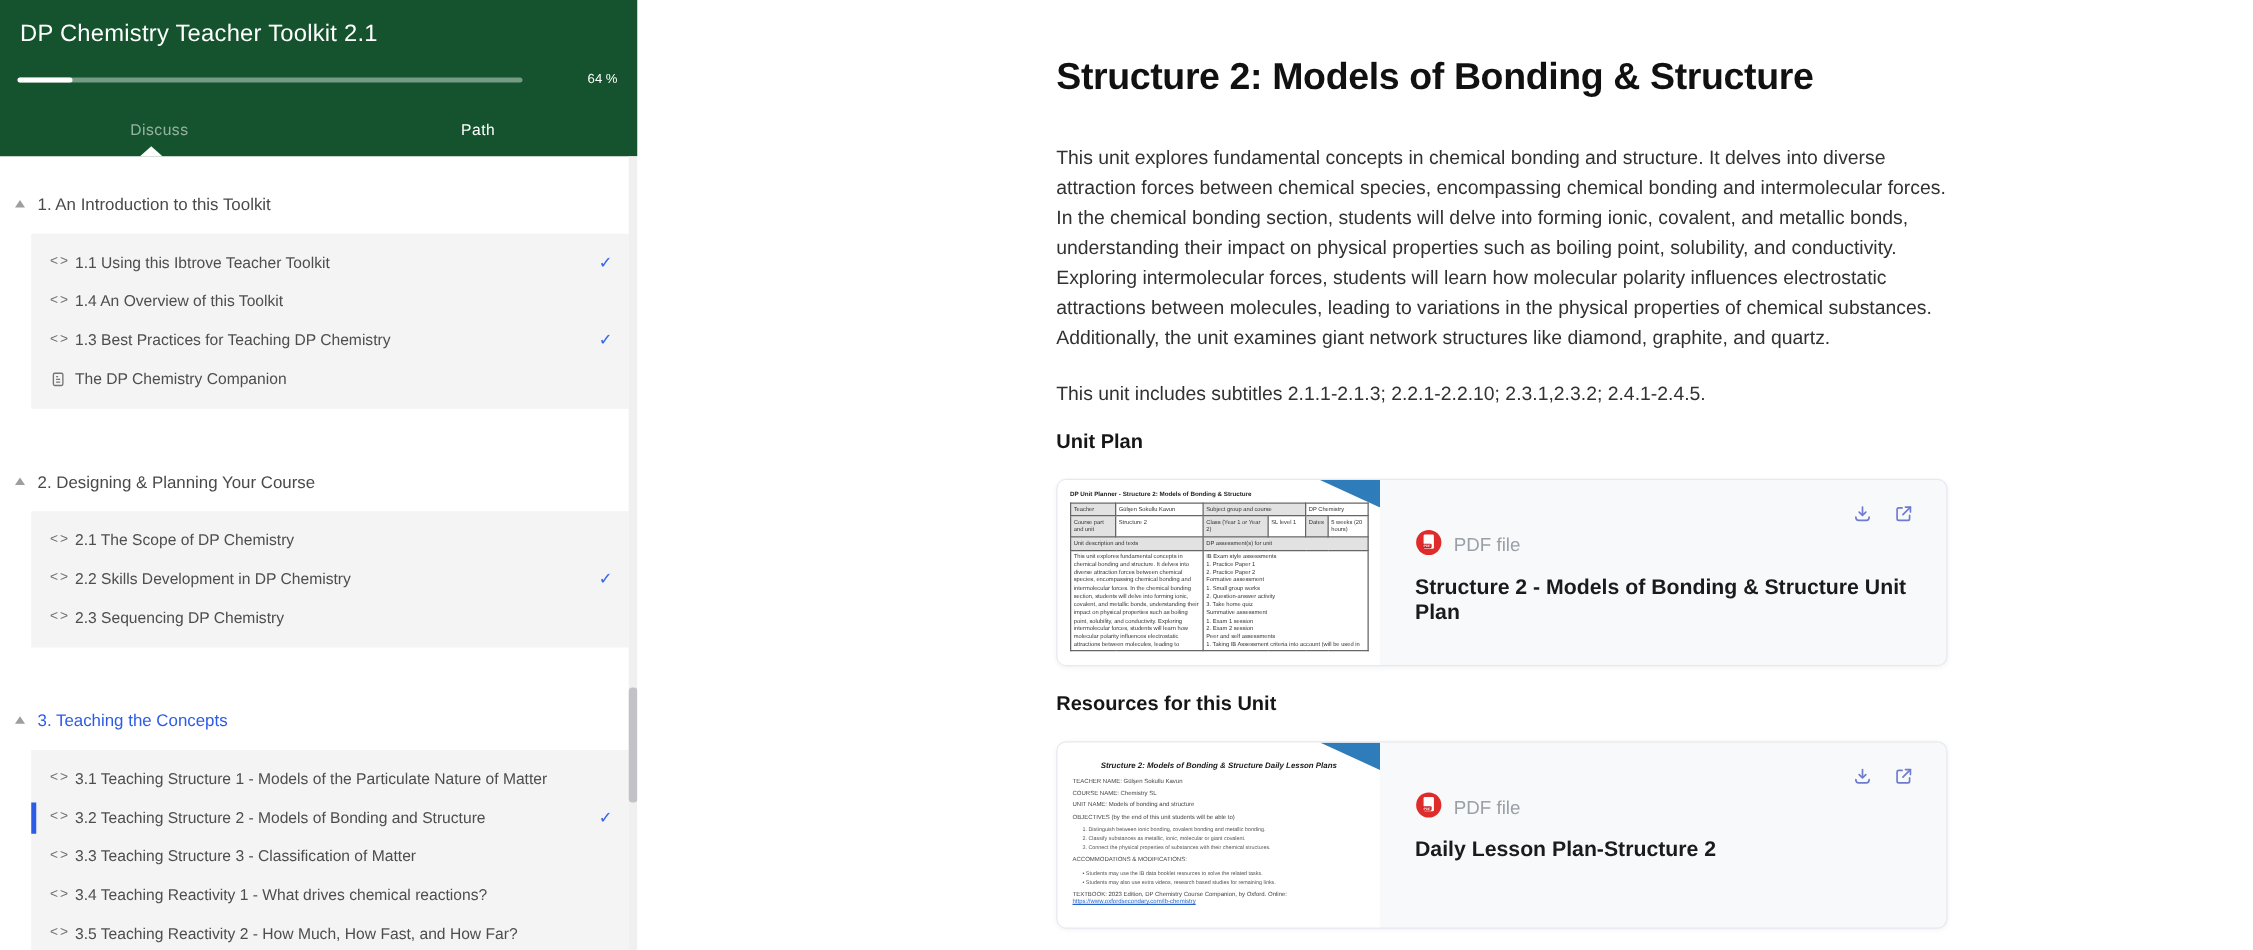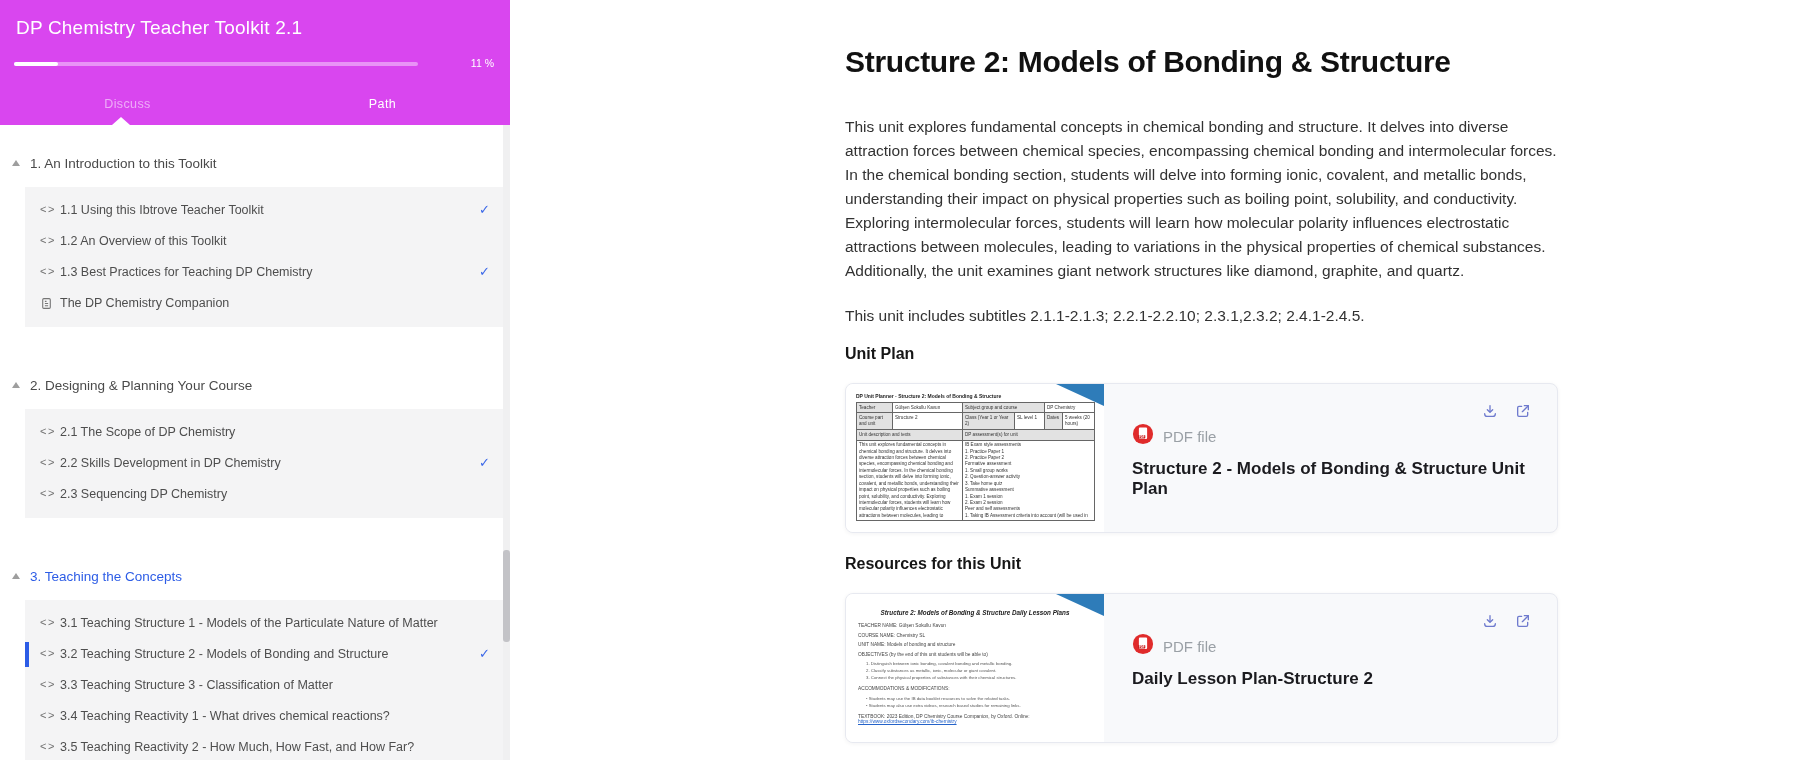--- a/index.html
+++ b/index.html
@@ -2,21 +2,21 @@
 <html><head>
 <meta charset="utf-8">
 <style>
   * { margin:0; padding:0; box-sizing:border-box; }
   html,body { width:1802px; height:760px; overflow:hidden; background:#fff;
     font-family:"Liberation Sans","DejaVu Sans",sans-serif; }
   body { display:flex; }
 
   
   .sidebar { position:relative; width:510px; flex:0 0 510px; height:760px; overflow:hidden; background:#fff; }
-  .s-header { position:relative; height:125px; background:#d946ef; }
+  .s-header { position:relative; height:125px; background:#14532d; }
   .s-title { padding:17px 16px 0; color:#fff; font-size:19px; font-weight:500; letter-spacing:.2px; }
   .progress { position:absolute; top:60px; left:14px; right:16px; height:16px; }
   .track { position:absolute; left:0; top:2px; width:404px; height:4px; background:rgba(255,255,255,.42); border-radius:2px; }
   .fill { height:100%; width:11%; background:#fff; border-radius:2px; }
   .pct { position:absolute; right:0; top:-3px; color:#fff; font-size:10.5px; }
   .tabs { position:absolute; bottom:0; left:0; right:0; height:34px; display:flex; }
   .tab { flex:1; text-align:center; color:rgba(255,255,255,.55); font-size:12.5px; font-weight:500;
          letter-spacing:.4px; padding-top:6px; cursor:pointer; }
   .tab.active { color:#fff; }
   .tab-indicator { position:absolute; bottom:0; left:112px; width:0; height:0;
@@ -78,21 +78,21 @@
 </head>
 <body>
 
 <aside class="sidebar">
   <header class="s-header">
     <div class="s-title">DP Chemistry Teacher Toolkit 2.1</div>
     <div class="progress">
       <div class="track">
         <div class="fill" style="width: 11%;"></div>
       </div>
-      <div class="pct">11 %</div>
+      <div class="pct">64 %</div>
     </div>
     <nav class="tabs">
       <div class="tab">Discuss</div>
       <div class="tab active">Path</div>
       <div class="tab-indicator"></div>
     </nav>
   </header>
 
   <div class="s-body">
 
@@ -102,21 +102,21 @@
         <span class="sec-label">1. An Introduction to this Toolkit</span>
       </div>
       <div class="panel">
         <div class="item">
           <span class="item-icon">&lt;&gt;</span>
           <span class="item-label">1.1 Using this Ibtrove Teacher Toolkit</span>
           <span class="check">✓</span>
         </div>
         <div class="item">
           <span class="item-icon">&lt;&gt;</span>
-          <span class="item-label">1.2 An Overview of this Toolkit</span>
+          <span class="item-label">1.4 An Overview of this Toolkit</span>
         </div>
         <div class="item">
           <span class="item-icon">&lt;&gt;</span>
           <span class="item-label">1.3 Best Practices for Teaching DP Chemistry</span>
           <span class="check">✓</span>
         </div>
         <div class="item">
           <span class="item-icon">
               <svg width="13" height="13" viewBox="0 0 24 24" fill="none" stroke="#757575" stroke-width="2">
                 <rect x="5" y="3" width="14" height="18" rx="2"></rect>

